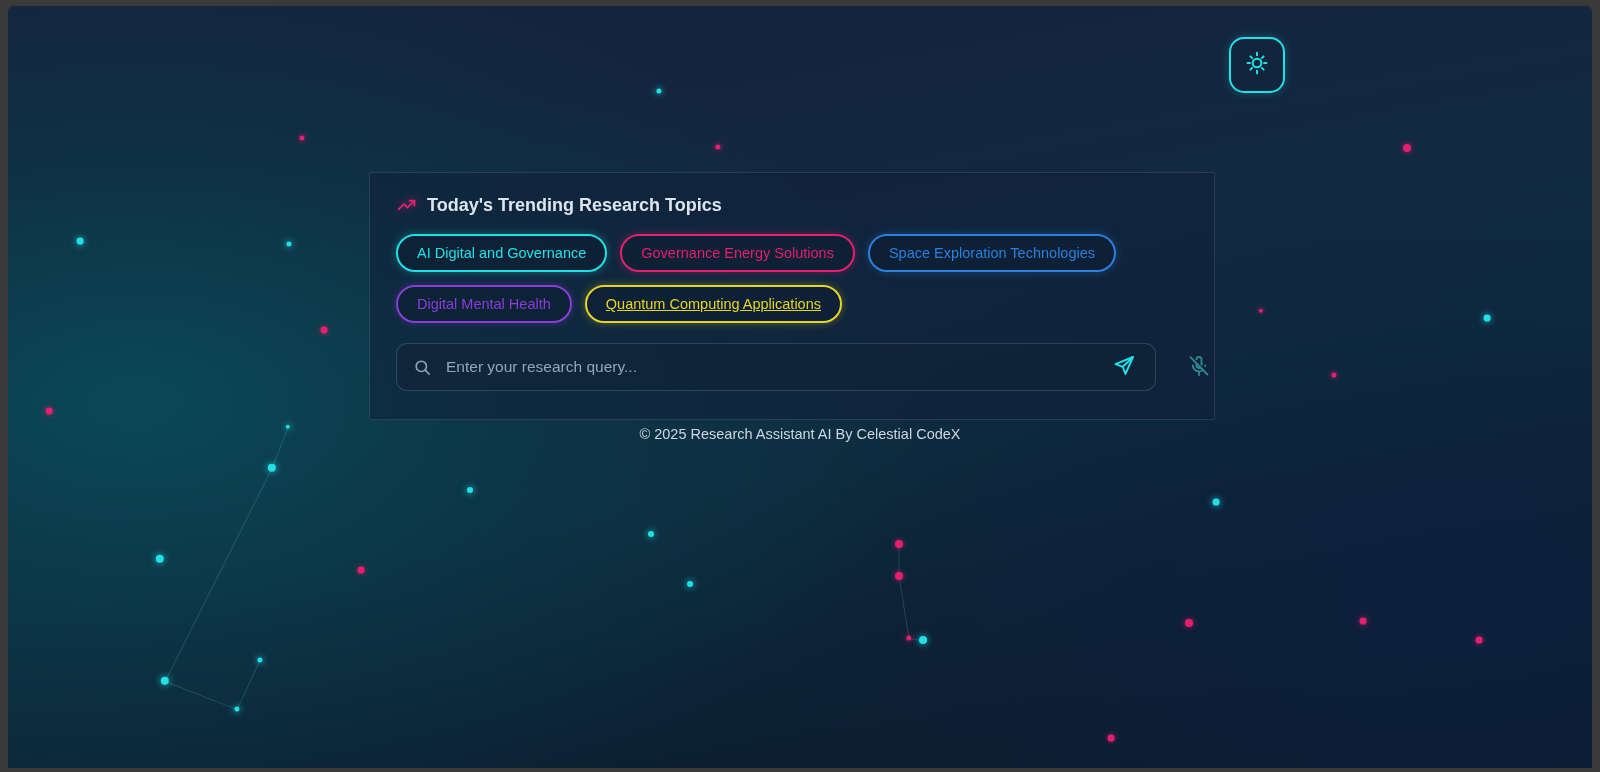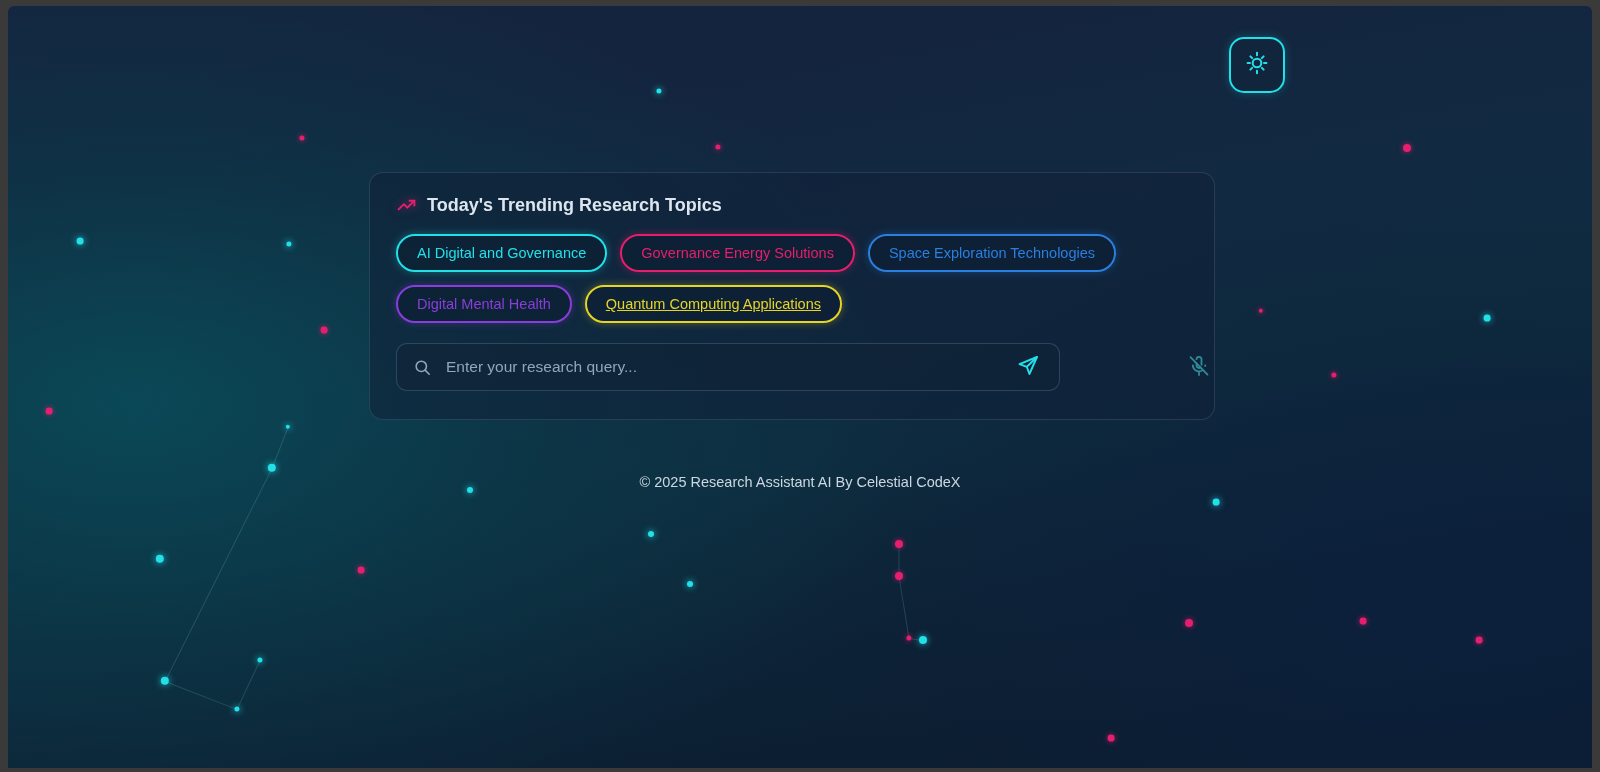--- a/index.html
+++ b/index.html
@@ -116,21 +116,21 @@
     box-shadow: 0 0 10px rgba(34,224,232,0.25);
   }
 
   
   #card {
     position: absolute;
     left: 361px;
     top: 166px;
     width: 846px;
     height: 248px;
-    border-radius: 14px;
+    border-radius: 2px;
     border: 1px solid rgba(120,150,180,0.22);
     background: rgba(17,33,56,0.55);
     padding: 22px 26px 24px 26px;
     z-index: 5;
   }
 
   #card-header {
     display: flex;
     align-items: center;
     gap: 10px;
@@ -160,21 +160,21 @@
     font-size: 14.5px;
     cursor: pointer;
     white-space: nowrap;
     font-family: "Liberation Sans", sans-serif;
   }
 
   
   #search-bar {
     position: relative;
     height: 48px;
-    width: 664px;
+    width: 760px;
     border-radius: 11px;
     border: 1px solid rgba(110,145,175,0.3);
     background: rgba(16,34,54,0.55);
     display: flex;
     align-items: center;
     padding: 0 14px 0 16px;
   }
   #search-icon { flex: 0 0 auto; display: block; }
   #search-input {
     flex: 1 1 auto;
@@ -208,21 +208,21 @@
     cursor: pointer;
     background: transparent;
     border: none;
   }
 
   #search-row { position: relative; }
 
   
   #footer {
     position: absolute;
-    top: 468px;
+    top: 420px;
     left: 0;
     width: 100%;
     text-align: center;
     font-size: 14.5px;
     color: #cdd7e2;
     z-index: 4;
   }
 </style>
 </head>
 <body>

